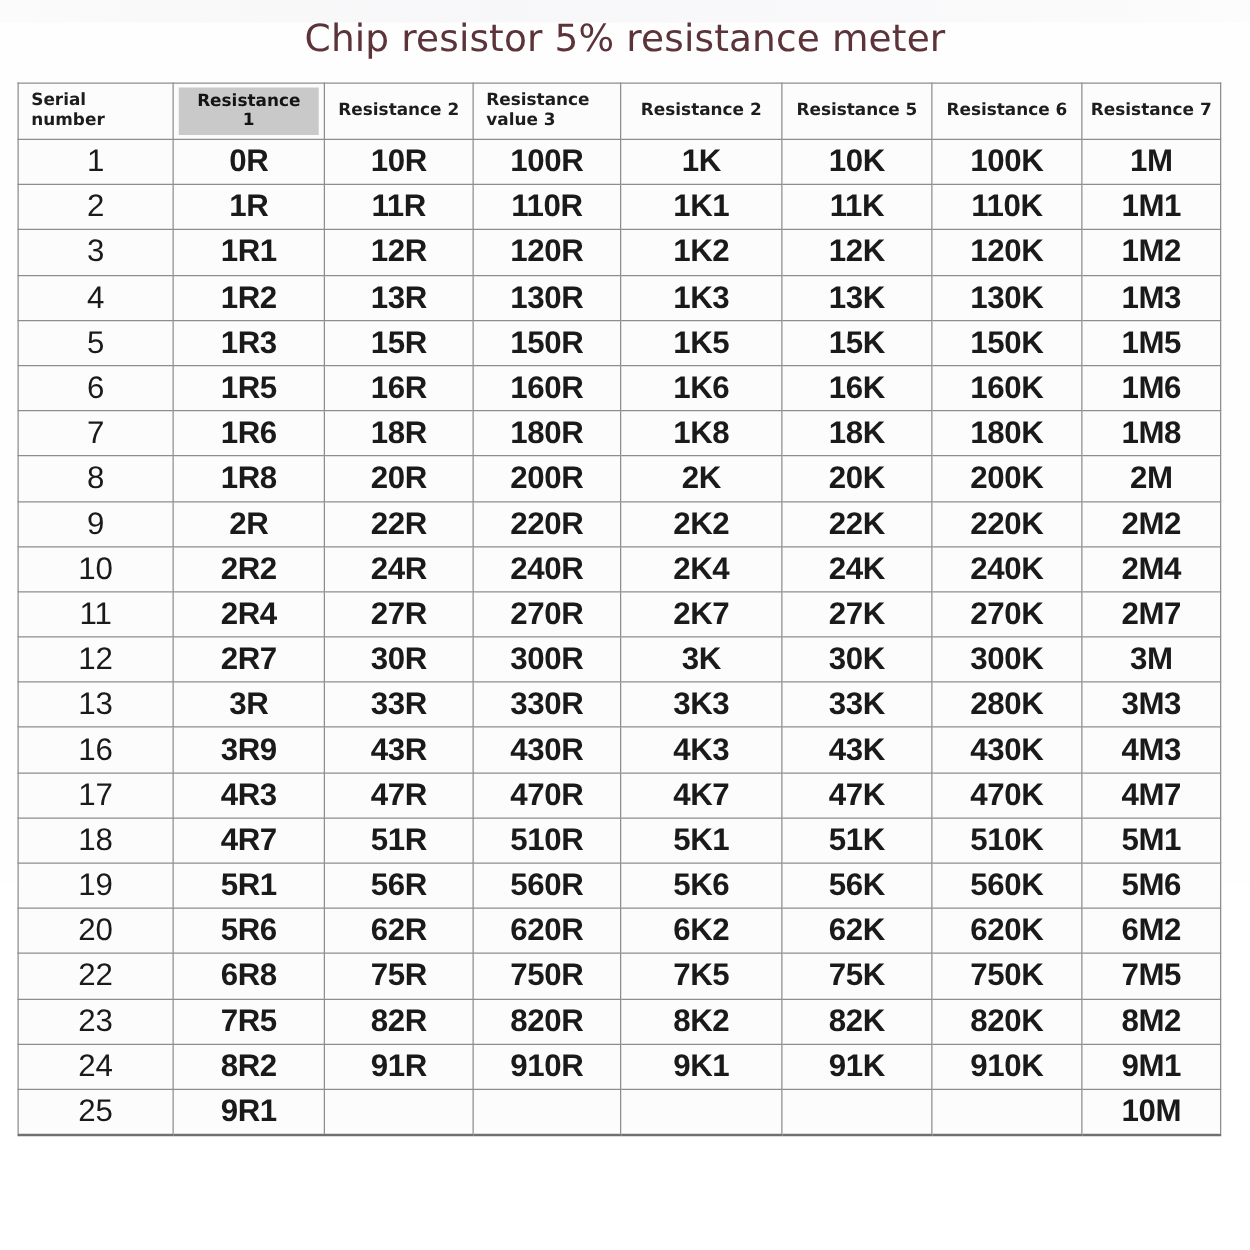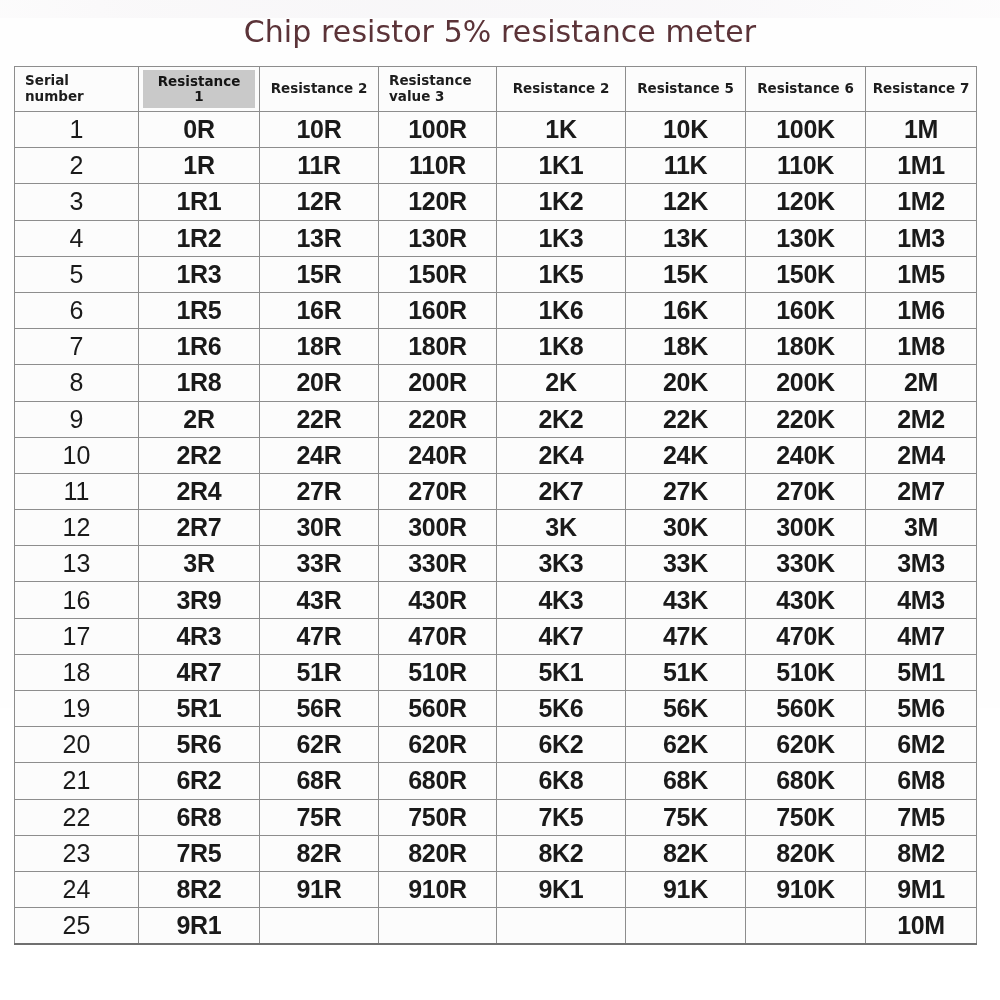--- a/index.html
+++ b/index.html
@@ -310,21 +310,21 @@
             <td>300K</td>
             <td>3M</td>
           </tr>
           <tr>
             <td class="serial">13</td>
             <td>3R</td>
             <td>33R</td>
             <td>330R</td>
             <td>3K3</td>
             <td>33K</td>
-            <td>330K</td>
+            <td>280K</td>
             <td>3M3</td>
           </tr>
           <tr>
             <td class="serial">16</td>
             <td>3R9</td>
             <td>43R</td>
             <td>430R</td>
             <td>4K3</td>
             <td>43K</td>
             <td>430K</td>
@@ -364,30 +364,20 @@
             <td class="serial">20</td>
             <td>5R6</td>
             <td>62R</td>
             <td>620R</td>
             <td>6K2</td>
             <td>62K</td>
             <td>620K</td>
             <td>6M2</td>
           </tr>
           <tr>
-            <td class="serial">21</td>
-            <td>6R2</td>
-            <td>68R</td>
-            <td>680R</td>
-            <td>6K8</td>
-            <td>68K</td>
-            <td>680K</td>
-            <td>6M8</td>
-          </tr>
-          <tr>
             <td class="serial">22</td>
             <td>6R8</td>
             <td>75R</td>
             <td>750R</td>
             <td>7K5</td>
             <td>75K</td>
             <td>750K</td>
             <td>7M5</td>
           </tr>
           <tr>

